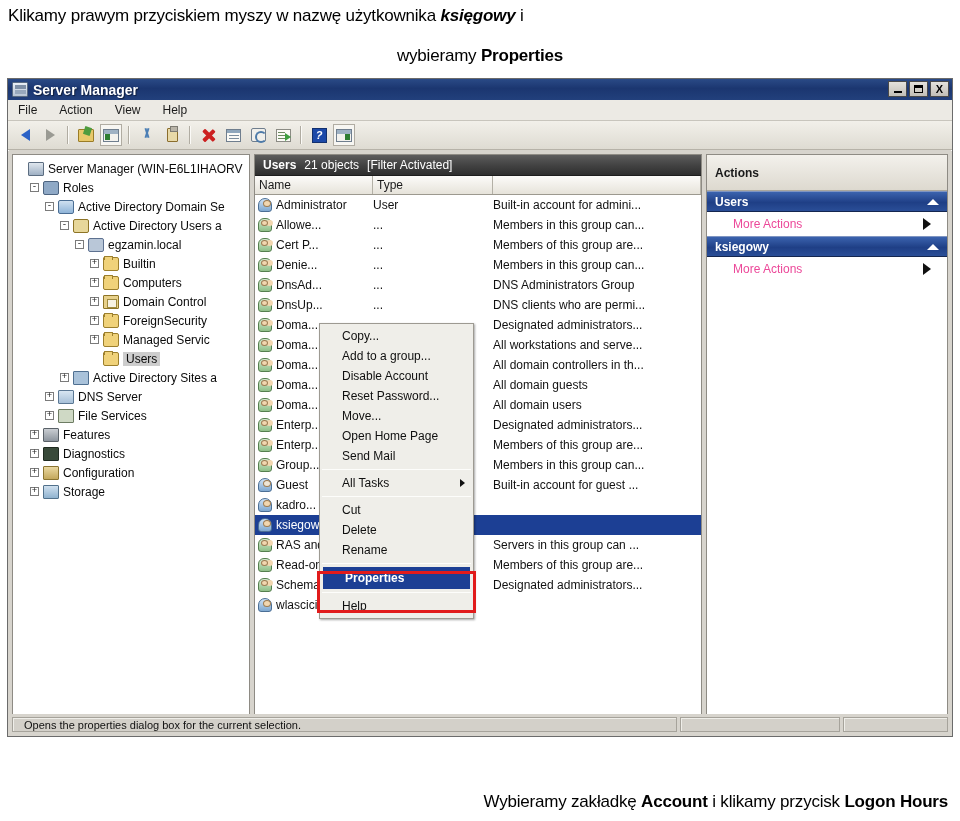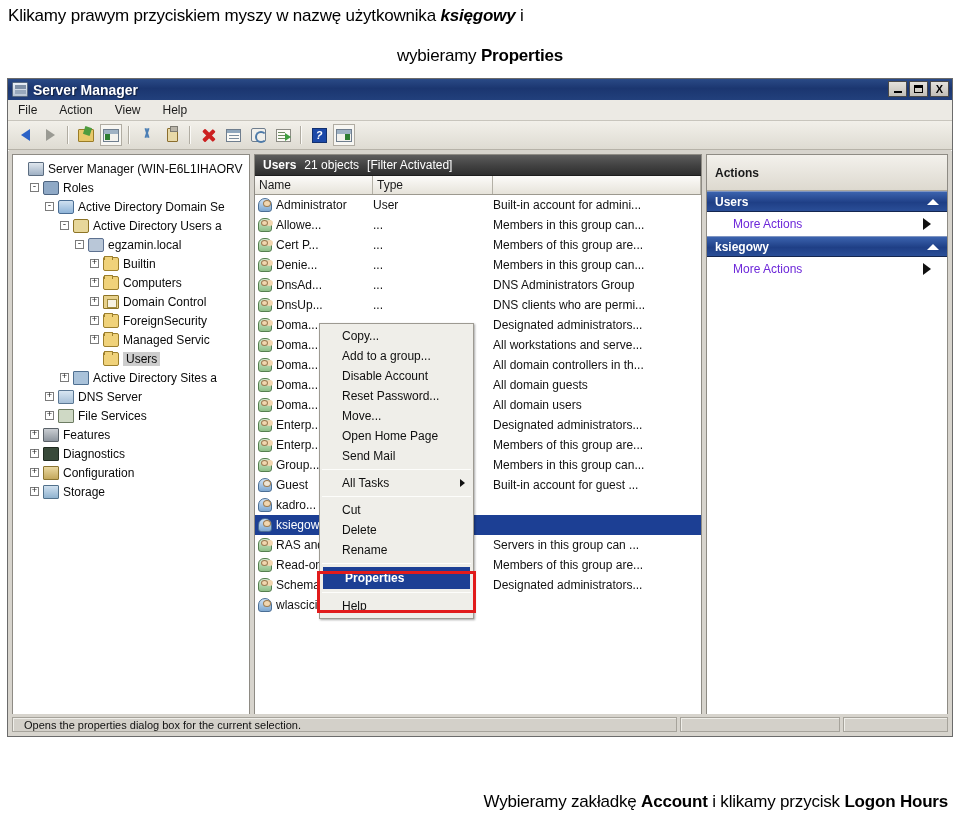--- a/index.html
+++ b/index.html
@@ -244,21 +244,21 @@
     height:21px;
     background:linear-gradient(to bottom,#3b63ae 0%,#1f3f86 55%,#2a4e97 100%);
     color:#fff; font-weight:bold; font-size:12px;
     display:flex; align-items:center; justify-content:space-between;
     padding:0 8px 0 8px;
     border-top:1px solid #7f95c2; border-bottom:1px solid #14264f;
   }
   .chev-up { width:0;height:0;border-left:6px solid transparent;border-right:6px solid transparent;border-bottom:6px solid #fff; }
   .ap-item {
     height:24px; display:flex; align-items:center; justify-content:space-between;
-    padding-left:26px; padding-right:16px; font-size:12px; color:#6d28d9;
+    padding-left:26px; padding-right:16px; font-size:12px; color:#ec4899;
     background:#fff;
   }
   .ap-item .arrow { width:0;height:0;border-top:6px solid transparent;border-bottom:6px solid transparent;border-left:8px solid #111; }
   .ap-filler { background:#fff; height:360px; }
 
   
   .statusbar {
     position:absolute; left:0; right:0; bottom:0; height:22px;
     background:#d7d4cd;
     display:flex; align-items:stretch; padding:3px 4px 4px 4px; gap:3px;

